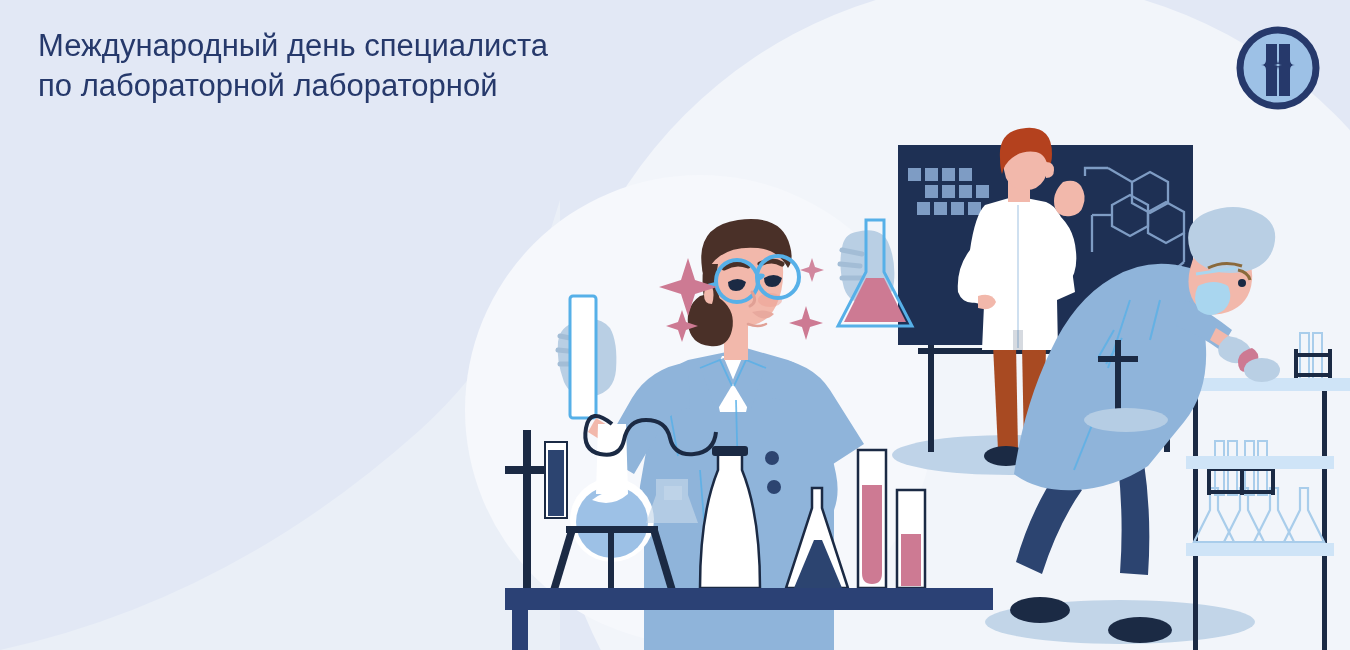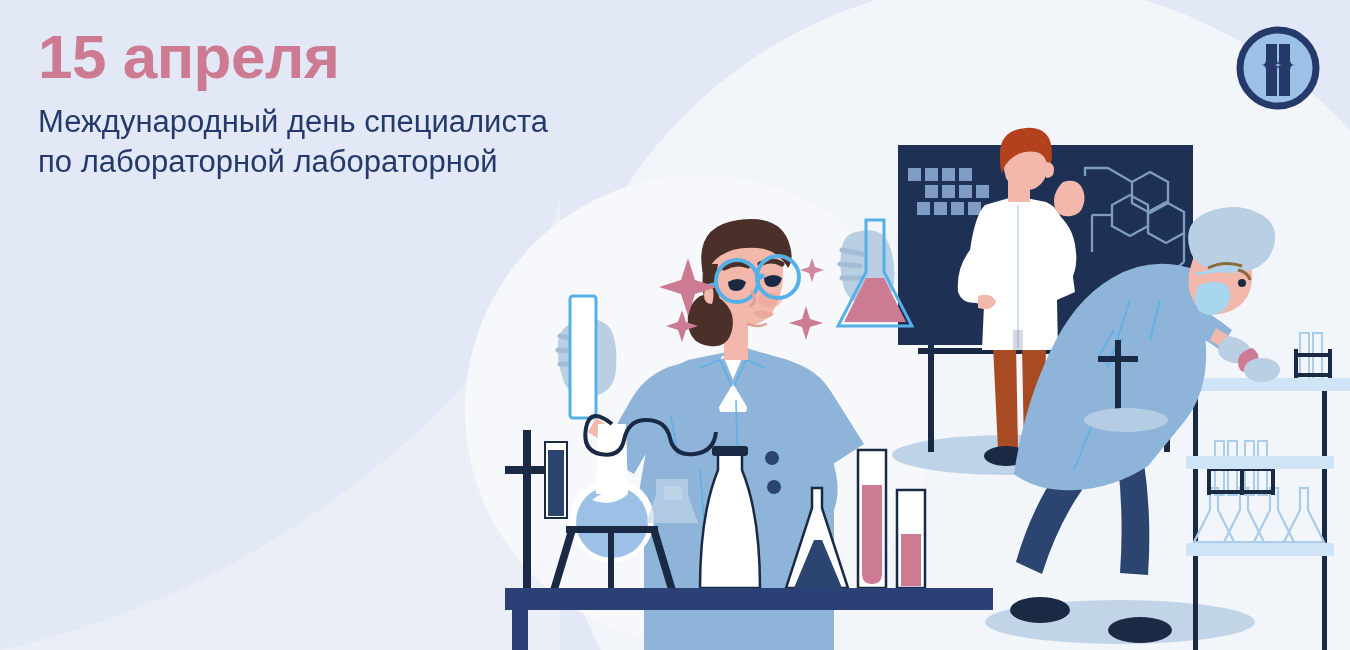--- a/index.html
+++ b/index.html
@@ -335,21 +335,20 @@
       <g>
         <rect x="1115" y="340" width="6" height="80" fill="#1b2a44"></rect>
         <rect x="1098" y="356" width="40" height="6" fill="#1b2a44"></rect>
         <ellipse cx="1126" cy="420" rx="42" ry="12" fill="#b5cde4"></ellipse>
       </g>
 
     </g>
   </svg>
 
   <div id="text-block">
-    <div id="date-heading">15 апреля</div>
     <div id="subtitle">Международный день специалиста
 по лабораторной лабораторной</div>
   </div>
 
   <div id="logo-wrap">
     <svg viewBox="0 0 96 96" width="96" height="96" xmlns="http://www.w3.org/2000/svg">
       <circle cx="48" cy="48" r="38" fill="#9dc1e6" stroke="#26396b" stroke-width="7"></circle>
       <path d="M36 24 h11 v16 q0 5 5 5 q-5 0 -5 5 v26 h-11 v-26 q0 -5 -5 -5 q5 0 5 -5 z
                M60 24 h-11 v16 q0 5 -5 5 q5 0 5 5 v26 h11 v-26 q0 -5 5 -5 q-5 0 -5 -5 z" fill="#26396b"></path>
     </svg>

